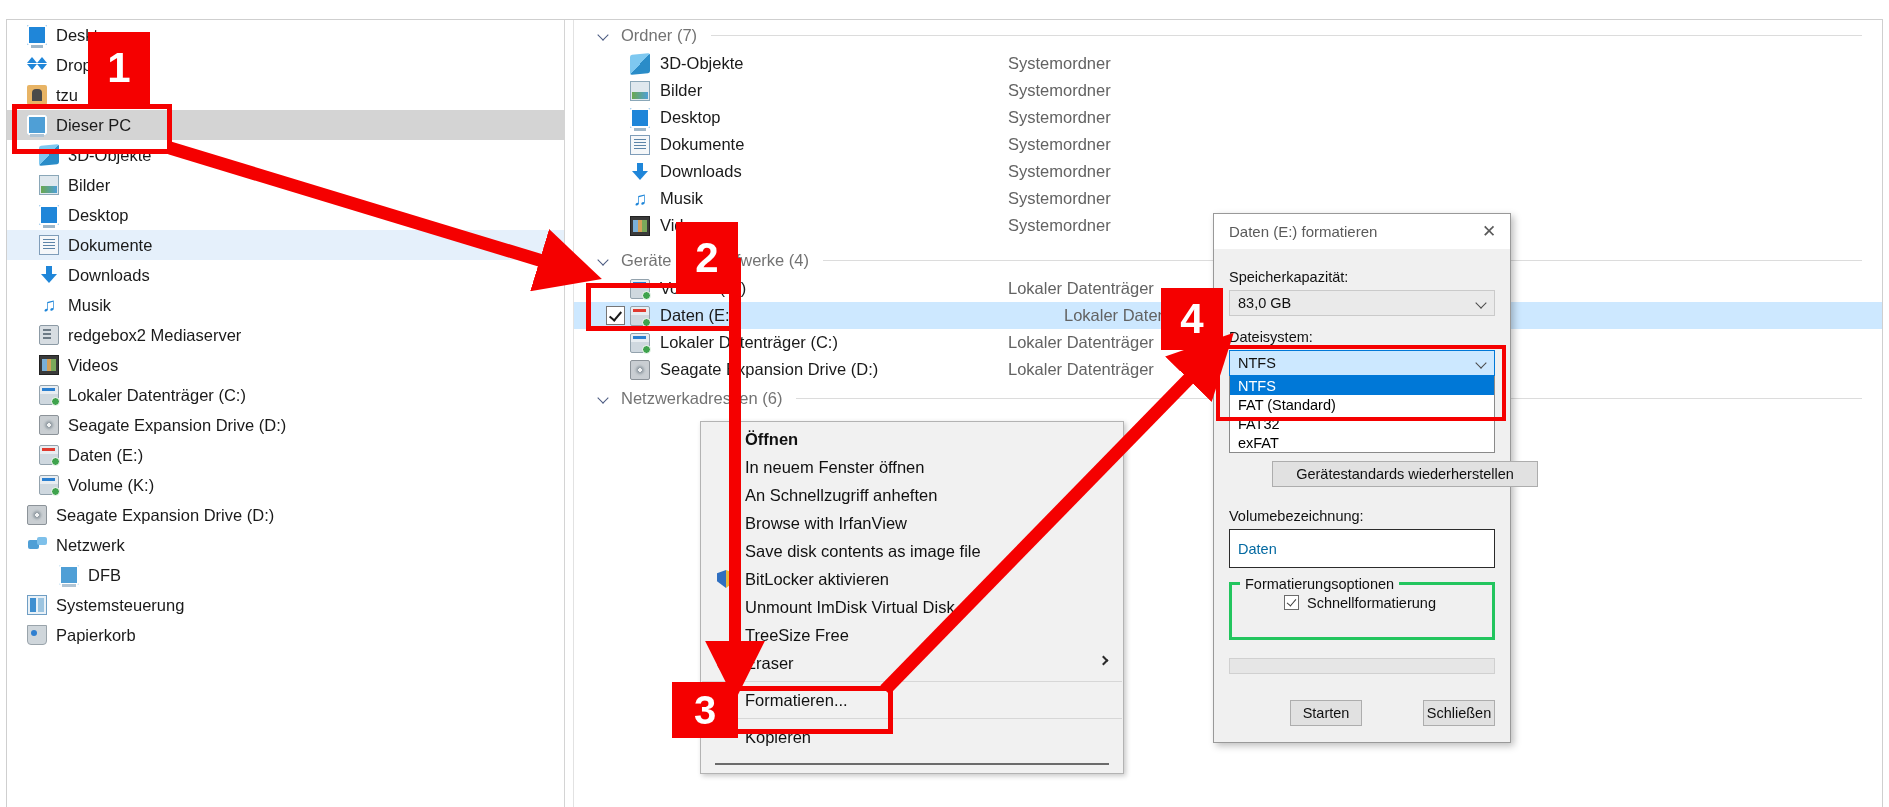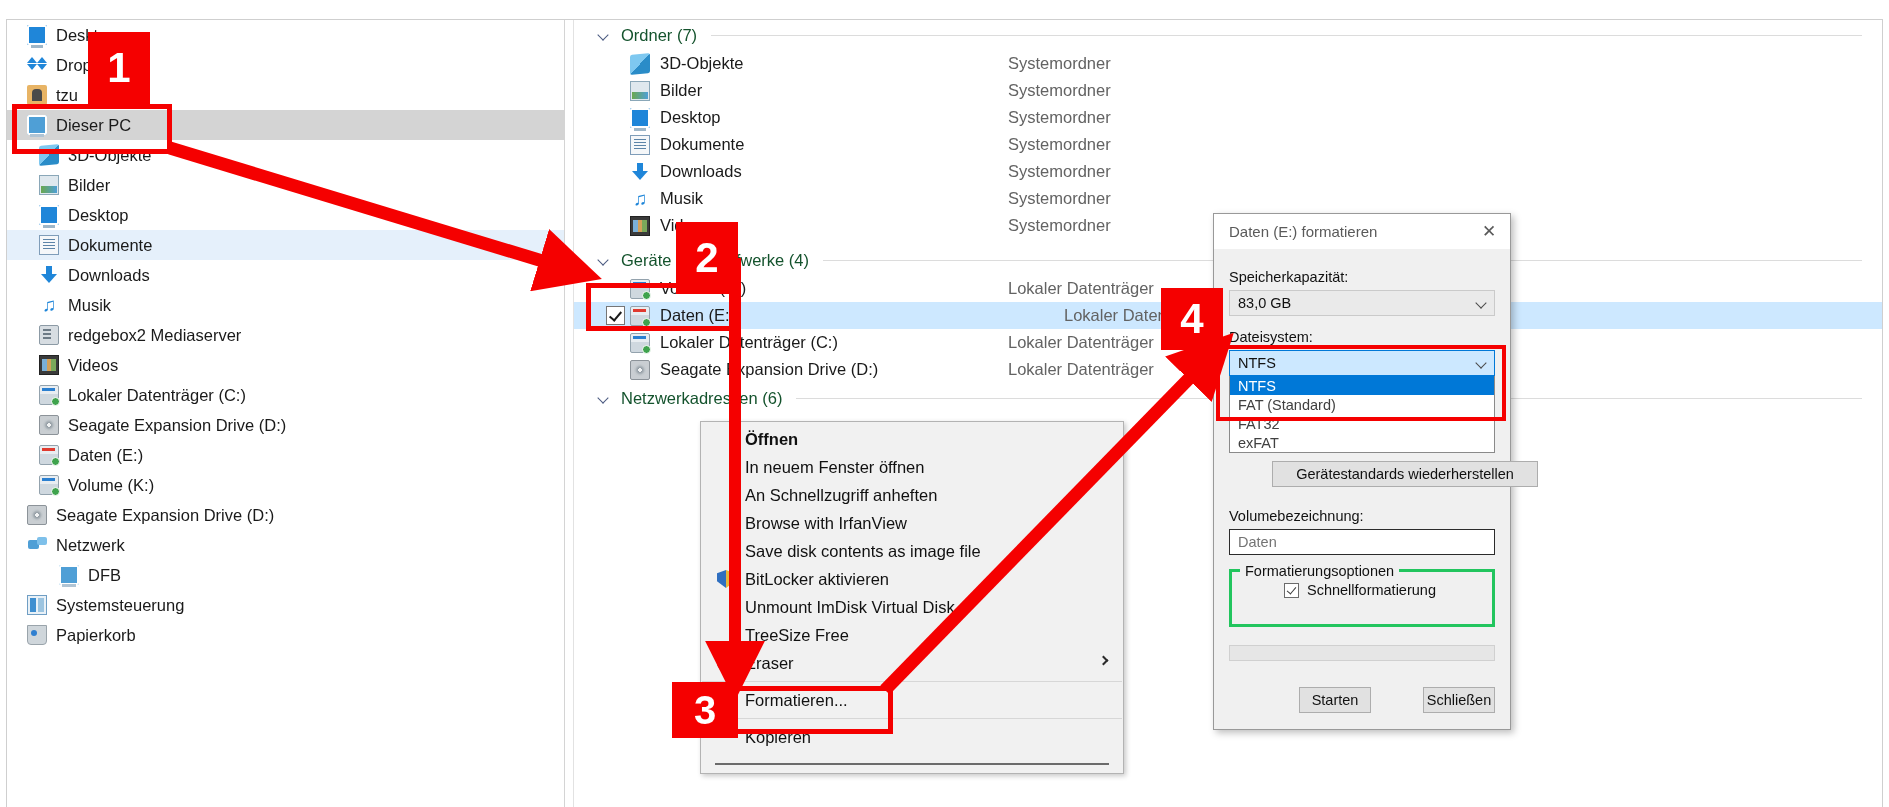--- a/index.html
+++ b/index.html
@@ -111,21 +111,21 @@
   .ic-ctrl { background:#e9f1f7; border:1px solid #6f9ec4; }
   .ic-ctrl::after { content:''; position:absolute; left:2px; top:2px; width:6px; height:14px; background:#3f8fd0; box-shadow: 8px 0 0 #9cc4e0; }
   .ic-bin { background:#cfd6db; border:1px solid #9aa4ab; border-radius:0 0 4px 4px; }
   .ic-bin::after { content:''; position:absolute; left:3px; top:4px; width:6px; height:6px; border-radius:50%; background:#2f7fd0; }
 
   
   .group-head {
     display: flex; align-items: center;
     height: 30px;
     padding-left: 23px;
-    color: #14532d;
+    color: #737373;
     font-size: 16.5px;
     text-align: right;
   }
   .chev {
     width: 14px; height: 14px;
     margin-right: 10px;
     flex: 0 0 14px;
     position: relative;
   }
   .chev::after {
@@ -279,57 +279,57 @@
   }
   .combo-list {
     border: 1px solid #8a8a8a;
     border-top: none;
     background: #fff;
     margin-bottom: 8px;
   }
   .combo-opt {
     height: 19px;
     font-size: 14.5px;
-    color: #404040;
+    color: #000000;
     padding: 0 0 0 8px;
     display: flex; align-items: center;
   }
   .combo-opt.hl { background: #0078d7; color: #fff; }
   .btn {
     display: inline-flex; align-items: center; justify-content: center;
     background: #e1e1e1;
     border: 1px solid #adadad;
     font-size: 14.5px;
     color: #111;
     height: 26px;
     padding: 0 10px;
     margin-left: 43px;
   }
   .dlg-input {
-    height: 26px;
+    height: 39px;
     background: #fff;
     border: 1px solid #2b2b2b;
     display: flex; align-items: center;
     padding: 0 8px;
-    font-size: 14.5px; color: #737373;
+    font-size: 14.5px; color: #0369a1;
   }
   .fieldset {
     border: 3px solid #22c55e;
     margin-top: 14px;
     padding: 10px 12px 26px 12px;
     position: relative;
   }
   .fieldset .legend {
     position: absolute;
     top: -9px; left: 8px;
     background: #f0f0f0;
     padding: 0 5px;
     font-size: 14.5px; color: #111;
   }
-  .chk-row { display: flex; align-items: flex-end; font-size: 14.5px; color: #111; padding-left: 40px; }
+  .chk-row { display: flex; align-items: flex-start; font-size: 14.5px; color: #111; padding-left: 40px; }
   .chk-box {
     width: 15px; height: 15px;
     border: 1px solid #6b6b6b;
     background: #fff;
     margin-right: 8px;
     position: relative; flex: 0 0 15px;
   }
   .chk-box::after {
     content: ''; position: absolute;
     left: 4px; top: 1px; width: 4px; height: 8px;
@@ -337,21 +337,21 @@
     border-bottom: 1.6px solid #3c3c3c;
     transform: rotate(40deg);
   }
   .progress {
     height: 16px;
     background: #e6e6e6;
     border: 1px solid #d0d0d0;
     margin-top: 18px;
   }
   .dlg-buttons {
-    display: flex; justify-content: flex-end; gap: 9px;
+    display: flex; justify-content: flex-end; gap: 18px;
     margin-top: 26px;
   }
   .dlg-buttons .btn { width: 72px; }
 
   
   .ann { position: absolute; z-index: 90; }
   .badge {
     background: #f50000;
     color: #fff;
     font-weight: bold;

